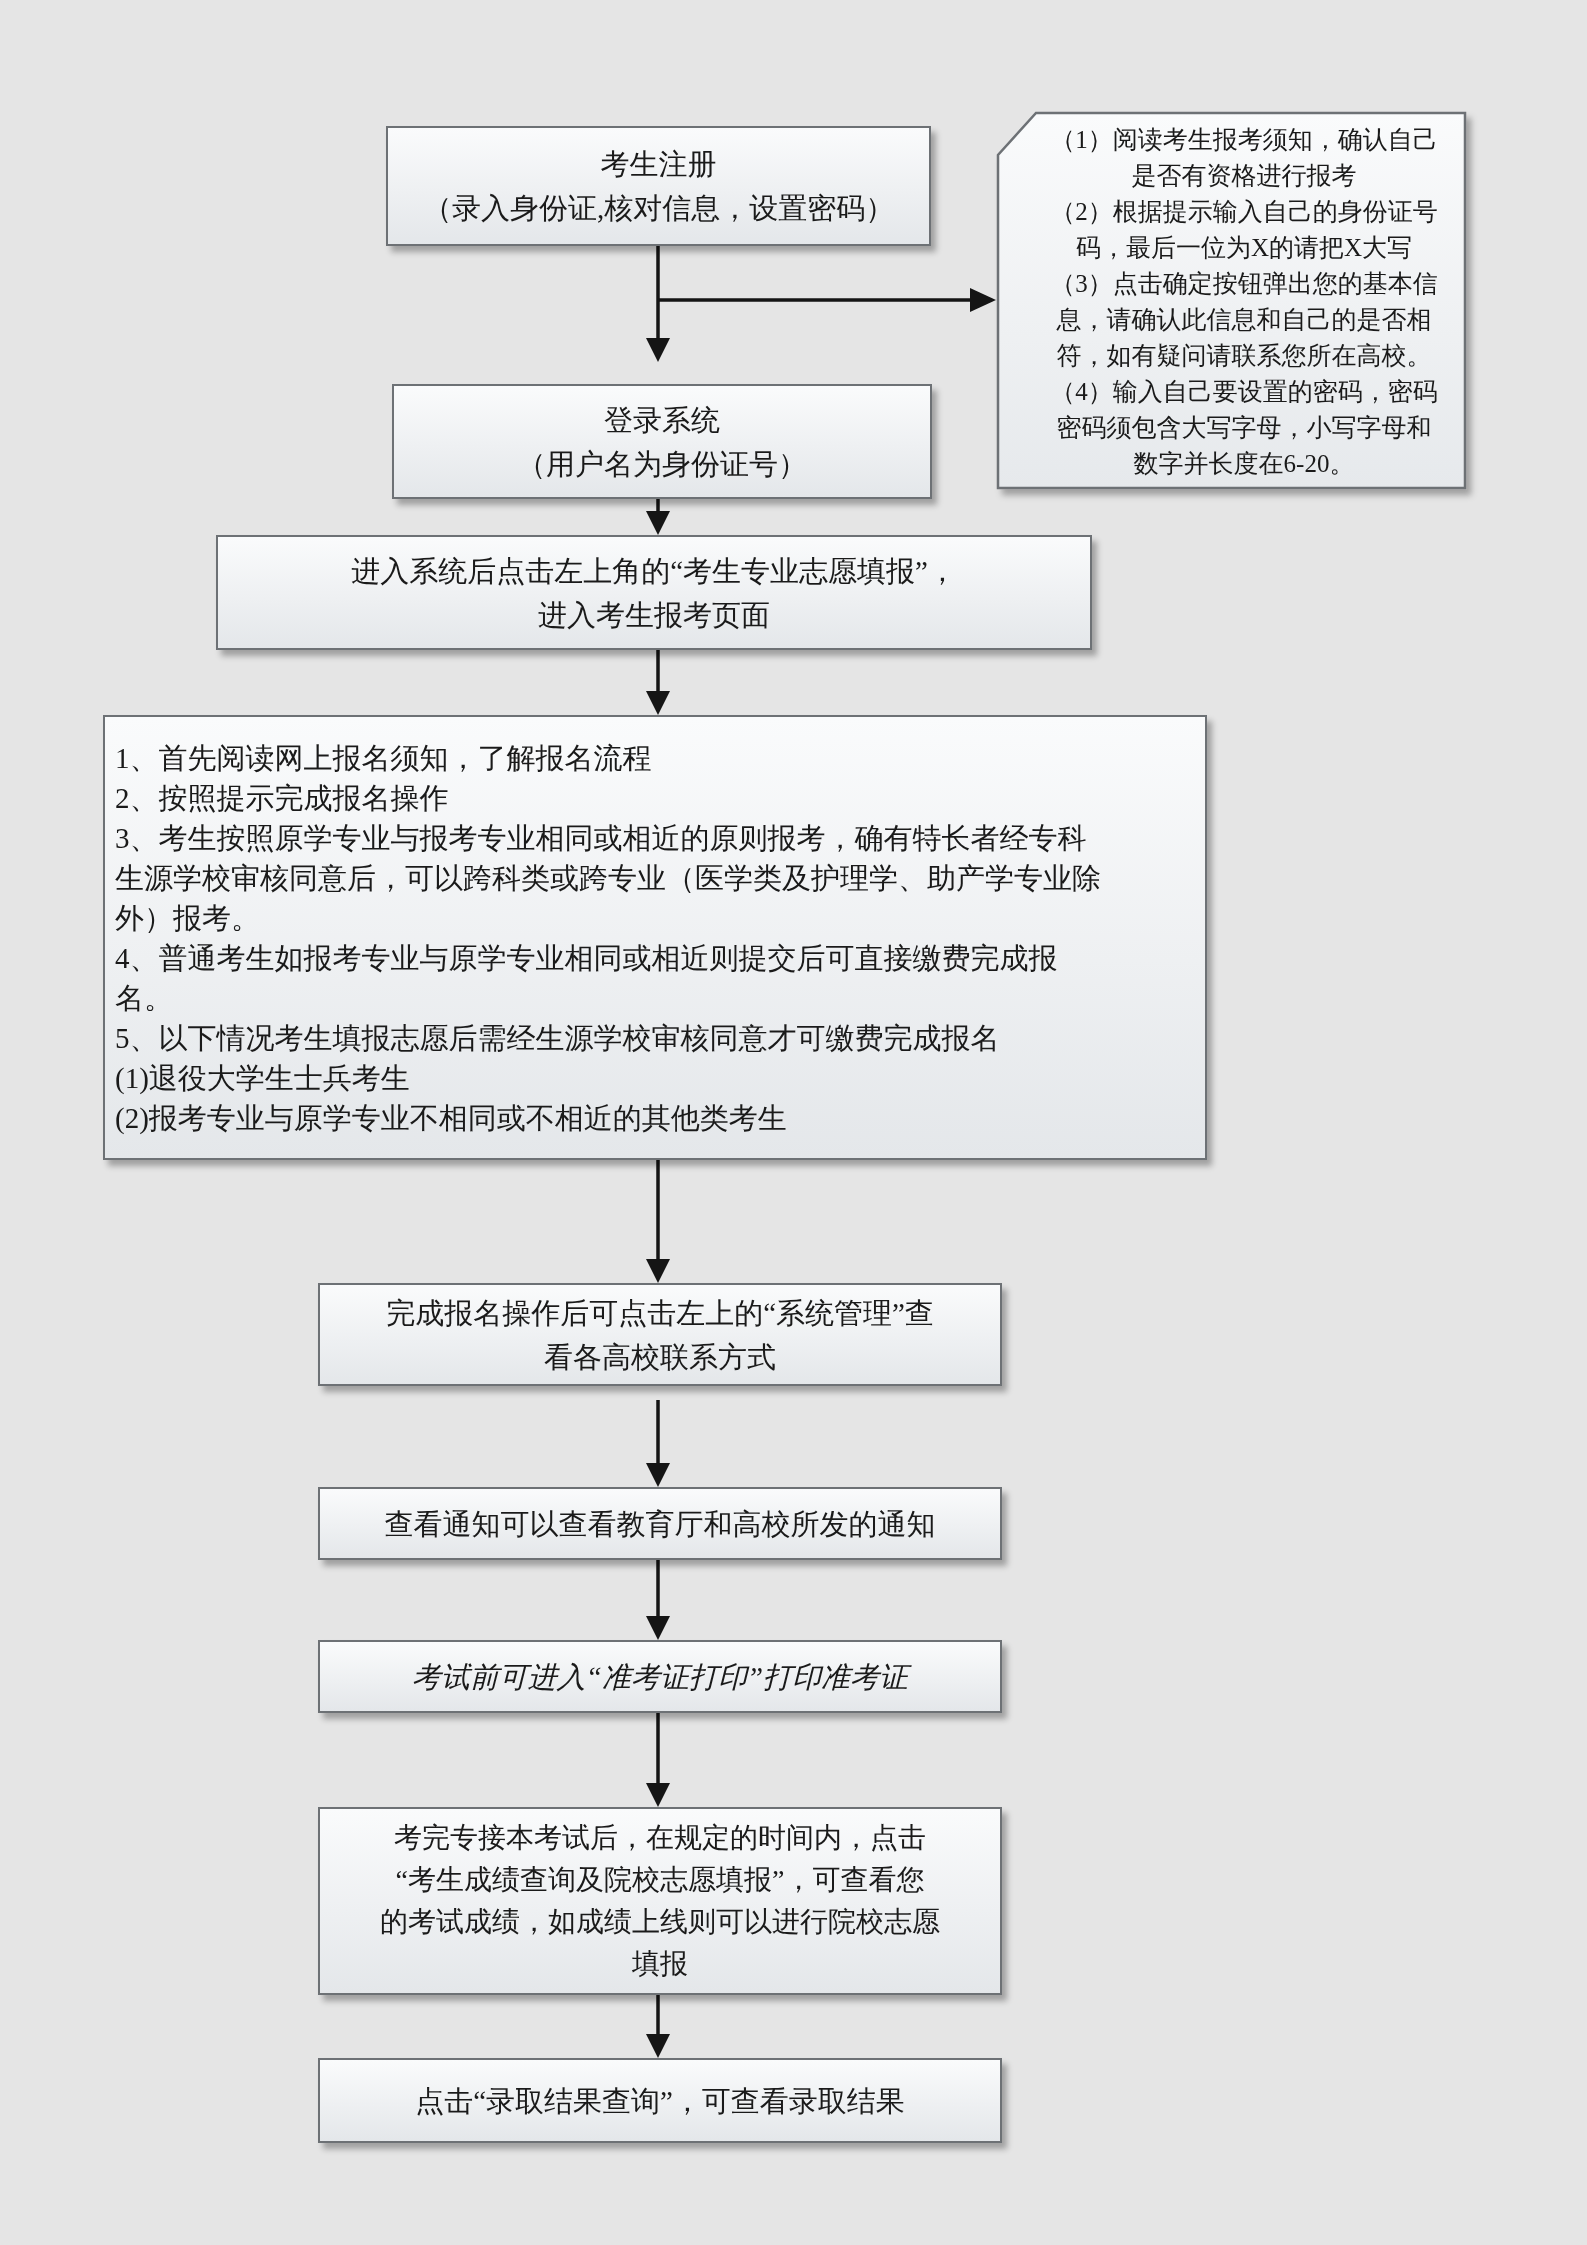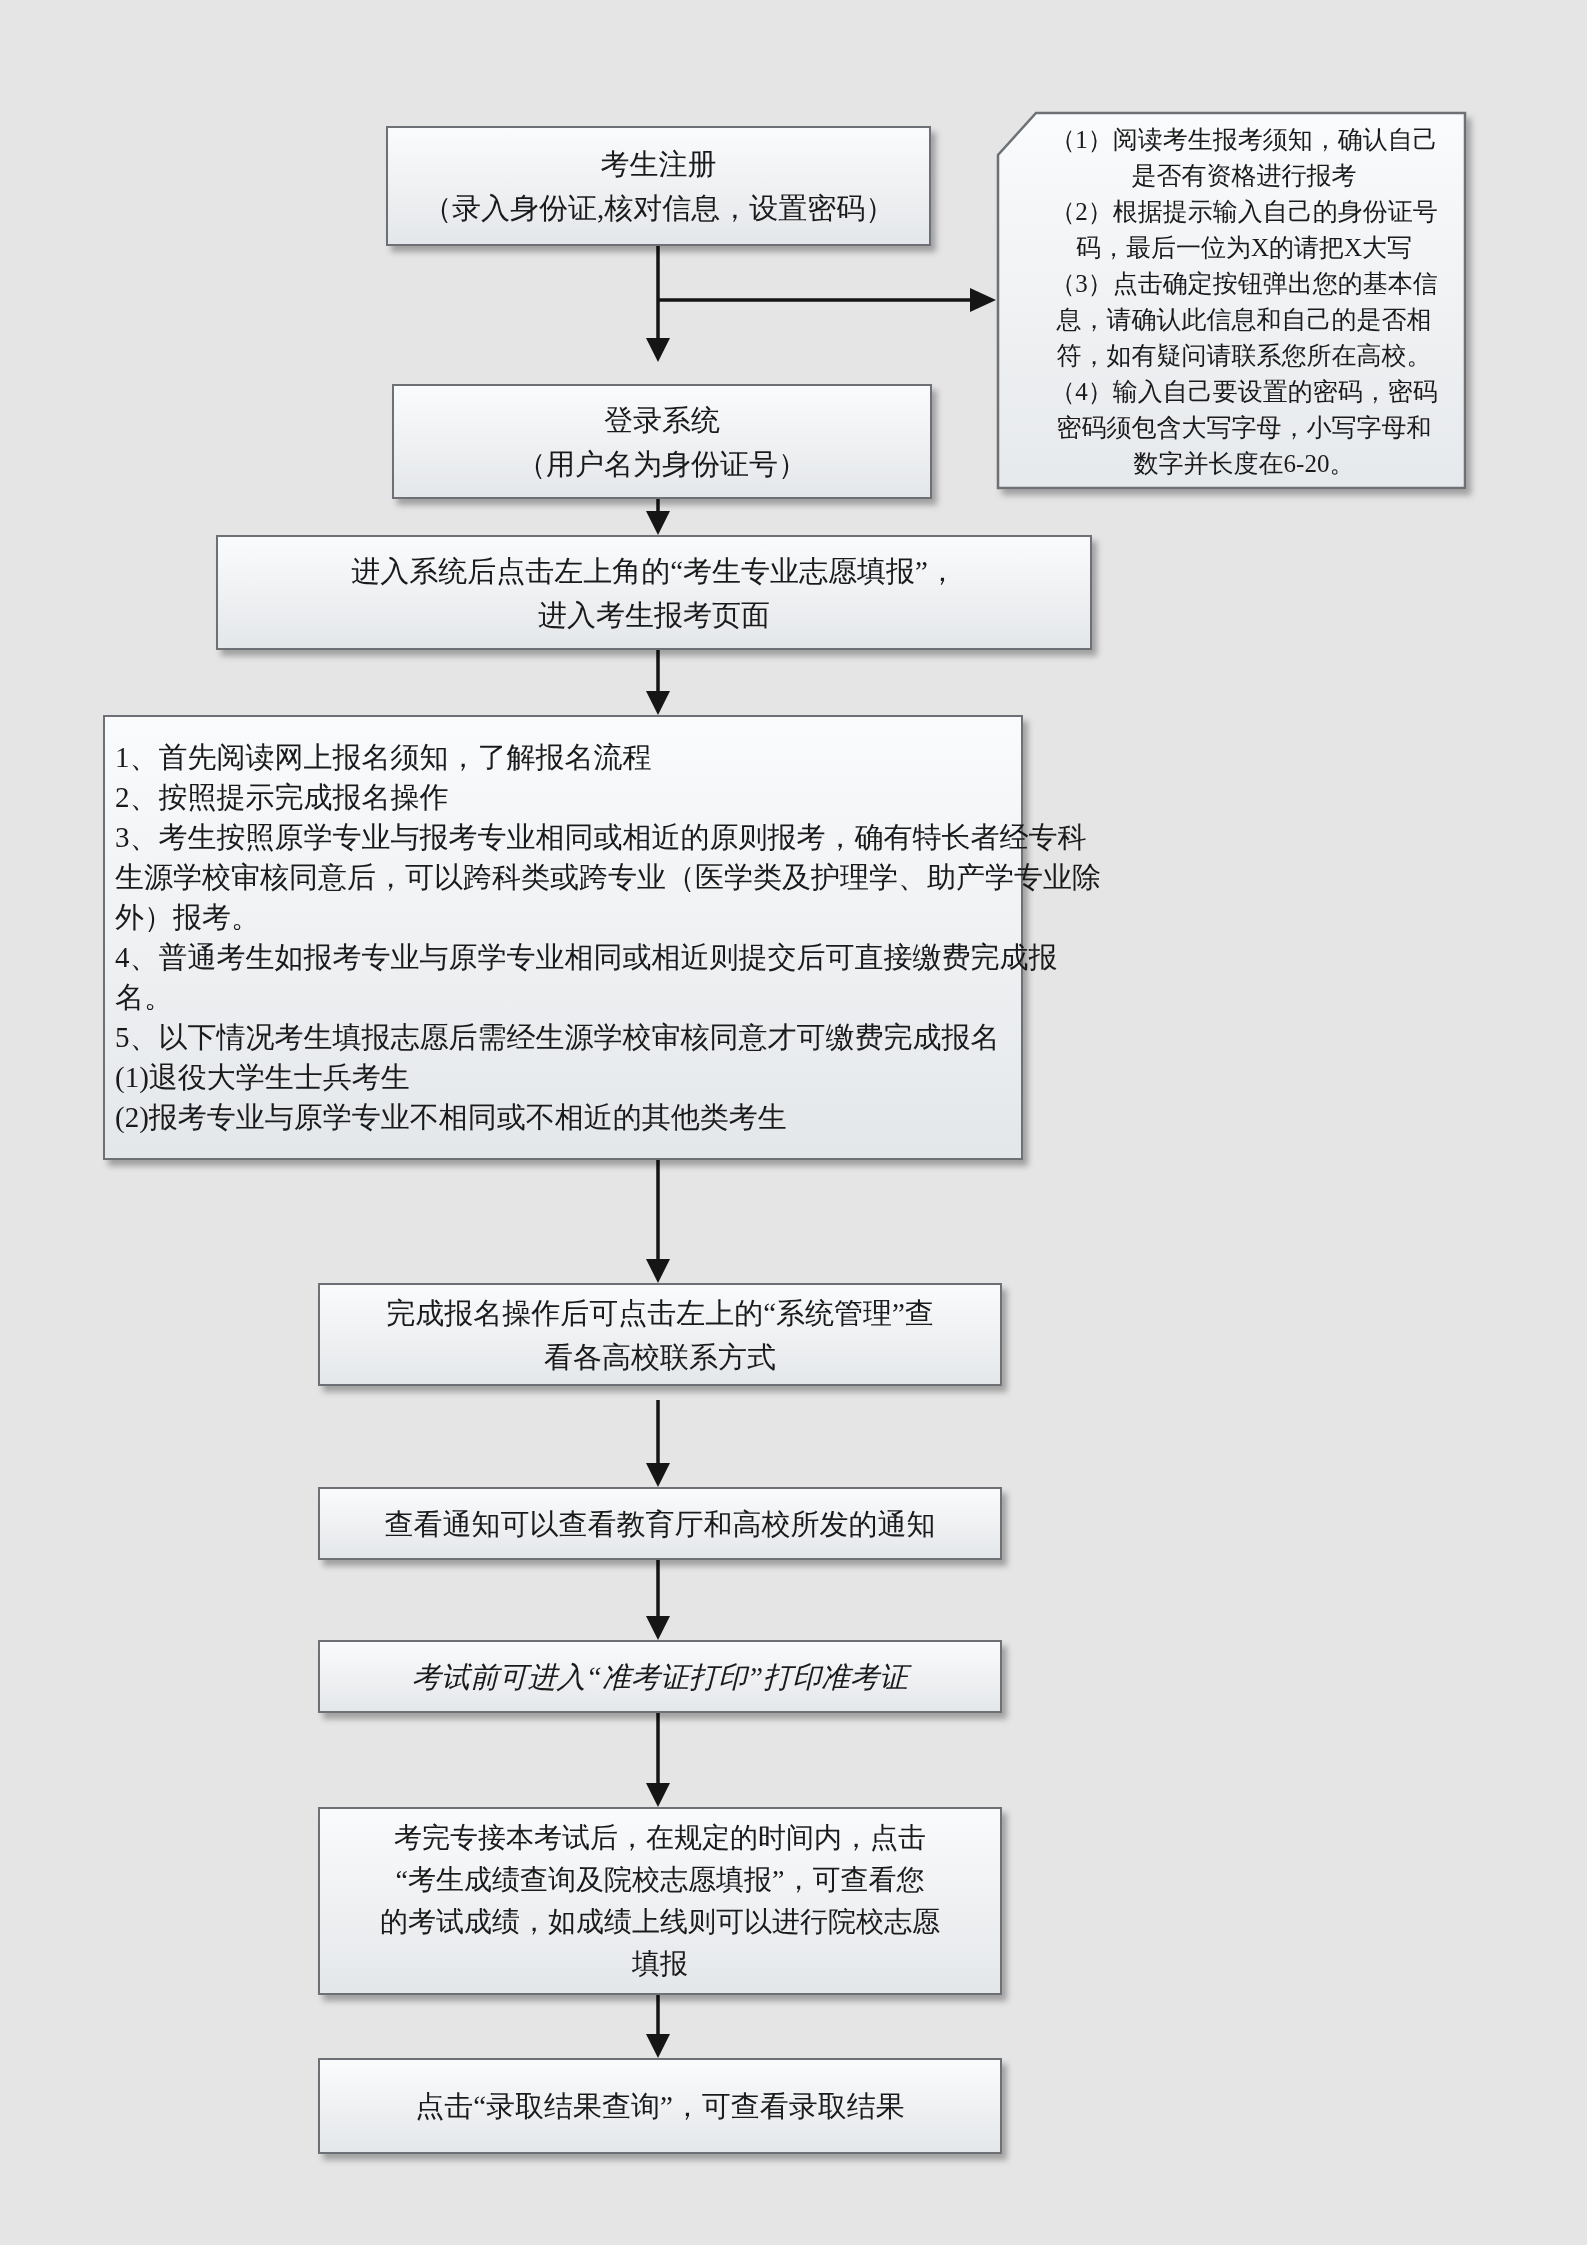--- a/index.html
+++ b/index.html
@@ -30,28 +30,28 @@
     flex-direction:column;
     justify-content:center;
     box-sizing:border-box;
   }
   .node.center{align-items:center;text-align:center;}
   .ln{font-size:29px;line-height:44px;white-space:nowrap;}
   
   .n-register{left:386px;top:126px;width:545px;height:120px;}
   .n-login{left:392px;top:384px;width:540px;height:115px;}
   .n-enter{left:216px;top:535px;width:876px;height:115px;}
-  .n-big{left:103px;top:715px;width:920px;height:445px;padding:20px 10px;justify-content:flex-start;}
+  .n-big{left:103px;top:715px;width:1104px;height:445px;padding:20px 10px;justify-content:center;}
   .n-big .ln{font-size:29px;line-height:40px;text-align:left;}
   .n-sys{left:318px;top:1283px;width:684px;height:103px;}
   .n-notice{left:318px;top:1487px;width:684px;height:73px;}
   .n-ticket{left:318px;top:1640px;width:684px;height:73px;font-style:italic;}
   .n-score{left:318px;top:1807px;width:684px;height:188px;}
   .n-score .ln{line-height:42px;font-size:28px;}
-  .n-result{left:318px;top:2058px;width:684px;height:96px;}
+  .n-result{left:318px;top:2058px;width:684px;height:85px;}
   
   .note-text{
     position:absolute;
     left:1000px;top:119px;width:462px;height:366px;
     display:flex;flex-direction:column;justify-content:center;align-items:center;
     text-align:center;
     margin-left:13px;
   }
   .note-text .ln{font-size:25px;line-height:36px;}
 </style>

